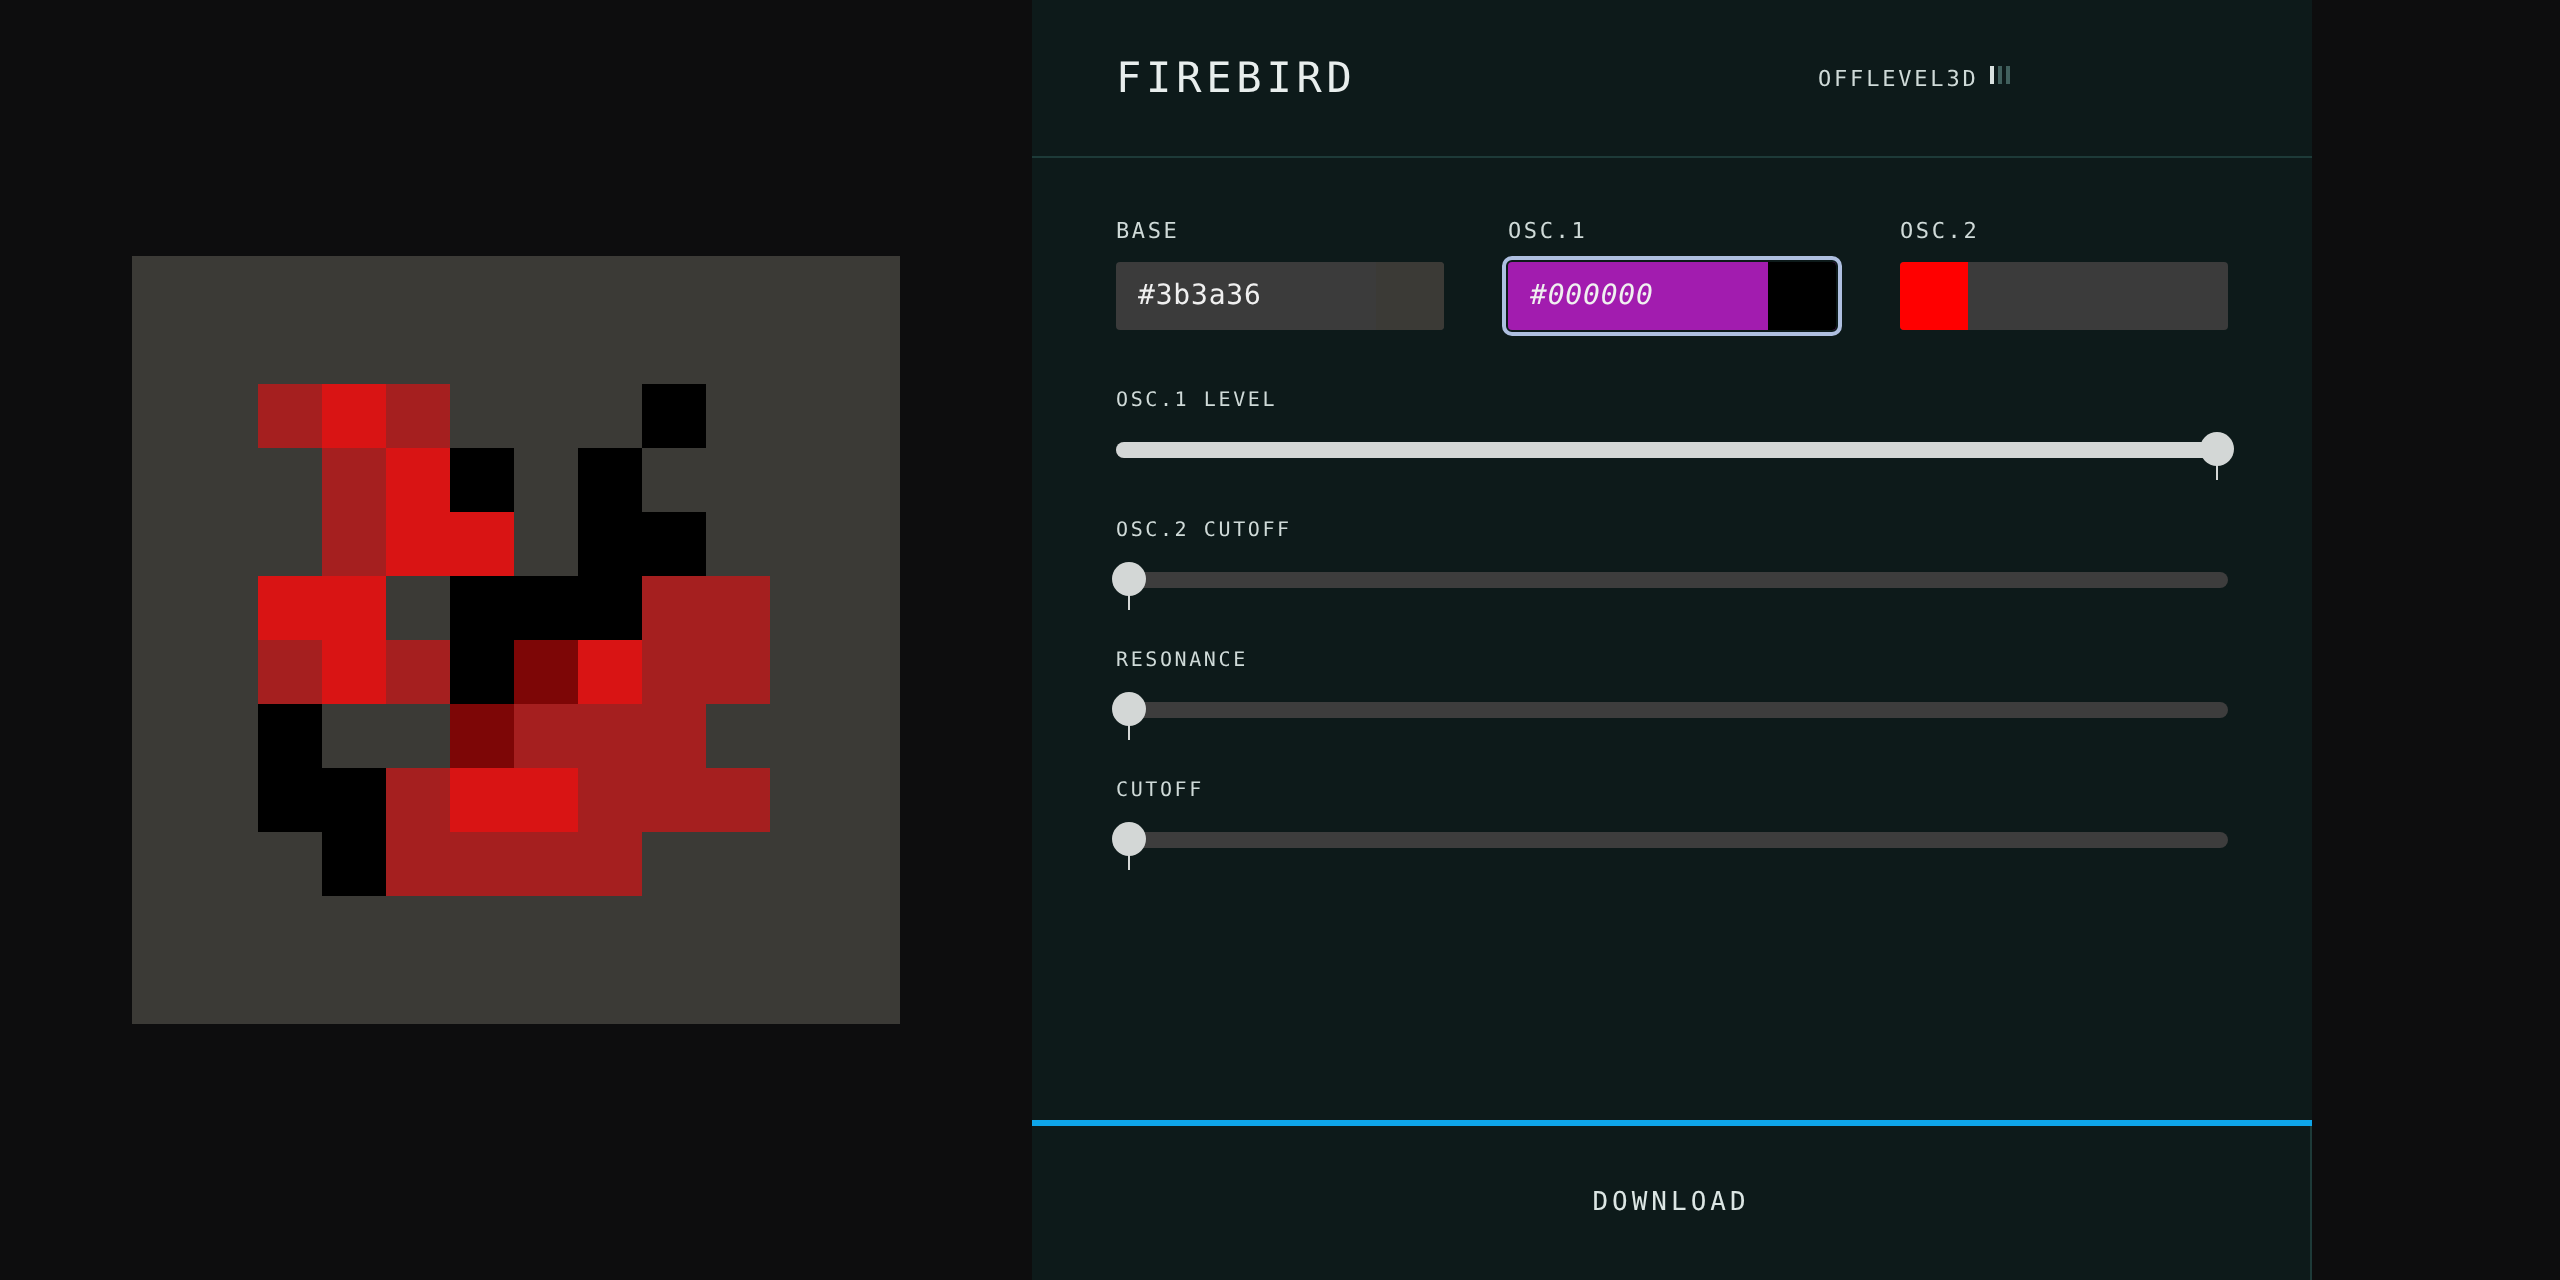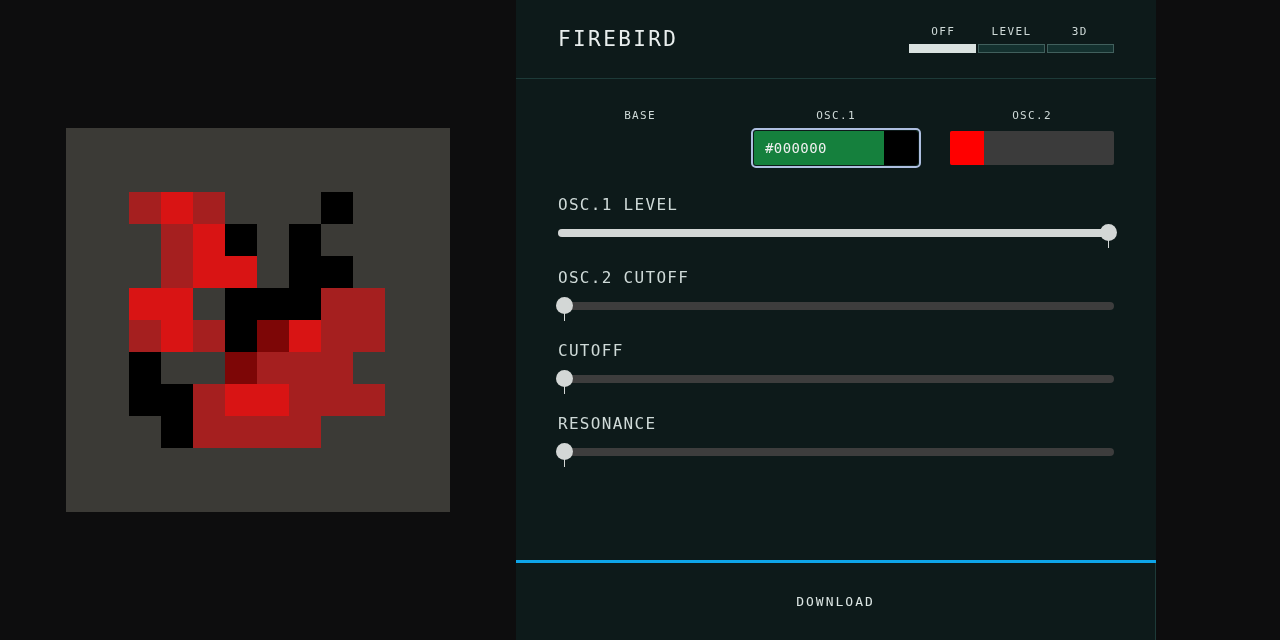--- a/index.html
+++ b/index.html
@@ -45,70 +45,71 @@
     border-bottom: 1px solid #1d3a38;
     display: flex; align-items: center; justify-content: space-between;
     padding: 0 42px;
   }
   .brand {
     color: #e8eeed;
     font-size: 21px;
     letter-spacing: 2.4px;
     font-weight: 400;
   }
-  .mode-toggle { display: flex; flex-direction: column; gap: 6px; width: 205px; }
+  .mode-toggle { display: flex; gap: 6px; width: 205px; }
   .mode-labels { display: flex; }
   .mode-labels span {
     flex: 1; text-align: center;
     color: #cfdad8; font-size: 11px; letter-spacing: 1.4px;
   }
   .mode-bars { display: flex; gap: 2px; }
   .mode-bar {
     flex: 1; height: 9px;
     background: #14312f;
     border: 1px solid #41605d;
   }
   .mode-bar.active { background: #d9e2e0; border-color: #d9e2e0; }
 
   .ctrl-body {
     flex: 1;
     padding: 30px 42px 0 42px;
     position: relative;
   }
 
   .color-row { display: flex; gap: 32px; }
-  .color-field { width: 168px; text-align: center; }
+  .color-field { width: 168px; }
   .field-label {
     color: #cfdad8; font-size: 11px; letter-spacing: 1.3px;
     margin-bottom: 9px;
   }
   .color-input-wrap {
     display: flex; height: 34px;
     background: #3b3b3b;
     border-radius: 2px;
     overflow: hidden;
     align-items: stretch;
   }
   .color-input-wrap.focused {
     outline: 2px solid #aebfe0;
     outline-offset: 1px;
-    background: #15803d;
+    background: #a21caf;
+    font-style: italic;
   }
   .color-text {
     flex: 1;
     display: flex; align-items: center;
     padding-left: 11px;
     color: #f0f0f0; font-size: 14px;
     letter-spacing: 0.4px;
   }
   .color-swatch-box { width: 34px; height: 34px; flex: none; }
 
   .slider-block { margin-top: 30px; }
   .slider-label {
-    color: #cfdad8; font-size: 16px; letter-spacing: 1.3px;
+    color: #cfdad8; font-size: 10px; letter-spacing: 1.3px;
     margin-bottom: 14px;
   }
   .slider-rail {
     position: relative;
     height: 10px;
     width: 100%;
   }
   .rail-track {
     position: absolute; top: 1px; left: 0;
     width: 100%; height: 8px;
@@ -244,20 +245,24 @@
             <div class="mode-bar"></div>
           </div>
       </div>
     </div>
 
     <div class="ctrl-body">
 
       <div class="color-row">
           <div class="color-field">
             <div class="field-label">BASE</div>
+            <div class="color-input-wrap">
+              <div class="color-text">#3b3a36</div>
+              <div class="color-swatch-box" style="background: rgb(59, 58, 54);"></div>
+            </div>
           </div>
           <div class="color-field">
             <div class="field-label">OSC.1</div>
             <div class="color-input-wrap focused">
               <div class="color-text">#000000</div>
               <div class="color-swatch-box" style="background: rgb(0, 0, 0);"></div>
             </div>
           </div>
           <div class="color-field">
             <div class="field-label">OSC.2</div>
@@ -278,35 +283,35 @@
           </div>
           <div class="slider-block">
             <div class="slider-label">OSC.2 CUTOFF</div>
             <div class="slider-rail">
               <div class="rail-track"></div>
               <div class="rail-fill" style="width: 0%;"></div>
               <div class="rail-thumb" style="left: 0%; margin-left: -2px;"></div>
             </div>
           </div>
           <div class="slider-block">
+            <div class="slider-label">RESONANCE</div>
+            <div class="slider-rail">
+              <div class="rail-track"></div>
+              <div class="rail-fill" style="width: 0%;"></div>
+              <div class="rail-thumb" style="left: 0%; margin-left: -2px;"></div>
+            </div>
+          </div>
+          <div class="slider-block">
             <div class="slider-label">CUTOFF</div>
             <div class="slider-rail">
               <div class="rail-track"></div>
               <div class="rail-fill" style="width: 0%;"></div>
               <div class="rail-thumb" style="left: 0%; margin-left: -2px;"></div>
             </div>
           </div>
-          <div class="slider-block">
-            <div class="slider-label">RESONANCE</div>
-            <div class="slider-rail">
-              <div class="rail-track"></div>
-              <div class="rail-fill" style="width: 0%;"></div>
-              <div class="rail-thumb" style="left: 0%; margin-left: -2px;"></div>
-            </div>
-          </div>
         </div>
 
     </div>
 
     <div class="ctrl-footer">
       <button class="footer-btn">DOWNLOAD</button>
       <div class="footer-divider"></div>
     </div>
 
   </div>

